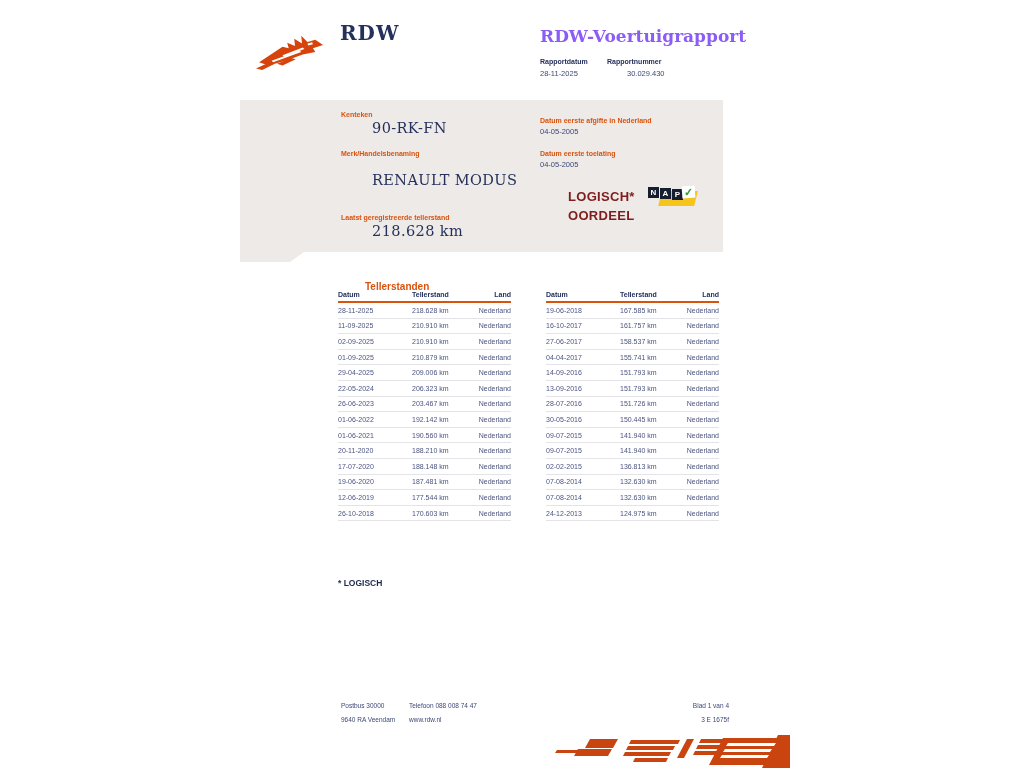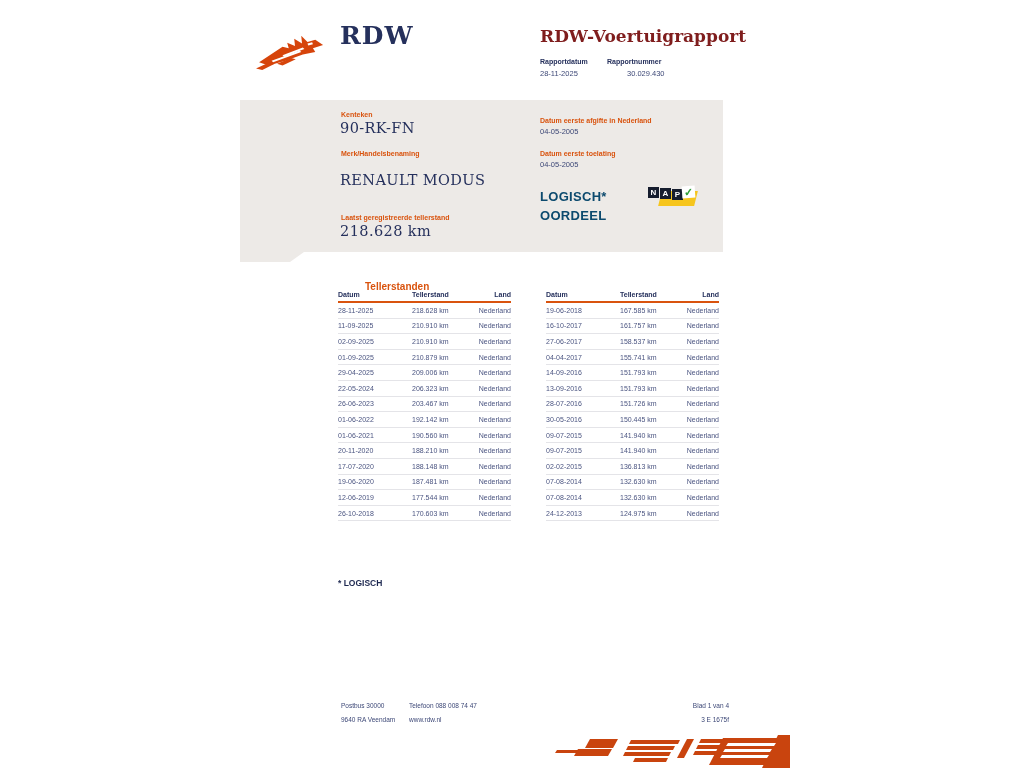--- a/index.html
+++ b/index.html
@@ -1,33 +1,33 @@
 <!DOCTYPE html>
 <html><head>
 <meta charset="utf-8">
 <style>
   html,body{margin:0;padding:0;background:#ffffff;}
   #page{position:relative;width:1024px;height:768px;background:#ffffff;overflow:hidden;
         font-family:"Liberation Sans",sans-serif;color:#28335f;}
   .abs{position:absolute;}
 
   
-  .brand-word{font-family:"DejaVu Serif",serif;font-weight:bold;font-size:25px;letter-spacing:1px;color:#25305c;}
-  .doc-title{font-family:"DejaVu Serif",serif;font-weight:bold;font-size:17px;color:#7f1d1d;}
+  .brand-word{font-family:"DejaVu Serif",serif;font-weight:bold;font-size:20px;letter-spacing:1px;color:#25305c;}
+  .doc-title{font-family:"DejaVu Serif",serif;font-weight:bold;font-size:17px;color:#8b5cf6;}
   .meta-label{font-size:7px;font-weight:bold;color:#25305c;}
   .meta-value{font-size:7.5px;color:#3d4877;}
 
   
   .vbox{left:240px;top:100px;width:483px;height:152px;background:#edeae7;}
   .vbox-tab{left:240px;top:252px;width:64px;height:10px;background:#edeae7;
             clip-path:polygon(0 0,100% 0,calc(100% - 14px) 100%,0 100%);}
   .field-label{font-size:7px;font-weight:bold;color:#d9530e;}
-  .field-value-big{font-family:"DejaVu Serif",serif;font-size:14.5px;color:#25305c;letter-spacing:.4px;}
+  .field-value-big{font-family:"DejaVu Serif",serif;font-size:14.5px;color:#25305c;letter-spacing:.4px;margin-left:32px;}
   .field-value-sm{font-size:7.5px;color:#3d4877;}
-  .oordeel{font-size:13px;font-weight:bold;color:#0c4a6e;letter-spacing:.3px;line-height:19px;}
+  .oordeel{font-size:13px;font-weight:bold;color:#7f1d1d;letter-spacing:.3px;line-height:19px;margin-left:28px;}
 
   
   .nap{left:648px;top:184px;width:50px;height:26px;}
   .nap .yellow{position:absolute;left:12px;top:7px;width:36px;height:15px;background:#f6c51d;transform:skewX(-14deg);}
   .nap .cell{position:absolute;width:11px;height:11px;background:#161d2e;color:#ffffff;
              font-size:8px;font-weight:bold;text-align:center;line-height:11px;}
   .nap .check{position:absolute;left:34px;top:2px;width:13px;height:12px;background:#ffffff;
               color:#2f9e38;font-size:11px;font-weight:bold;line-height:12px;text-align:center;transform:rotate(-4deg);}
 
   

